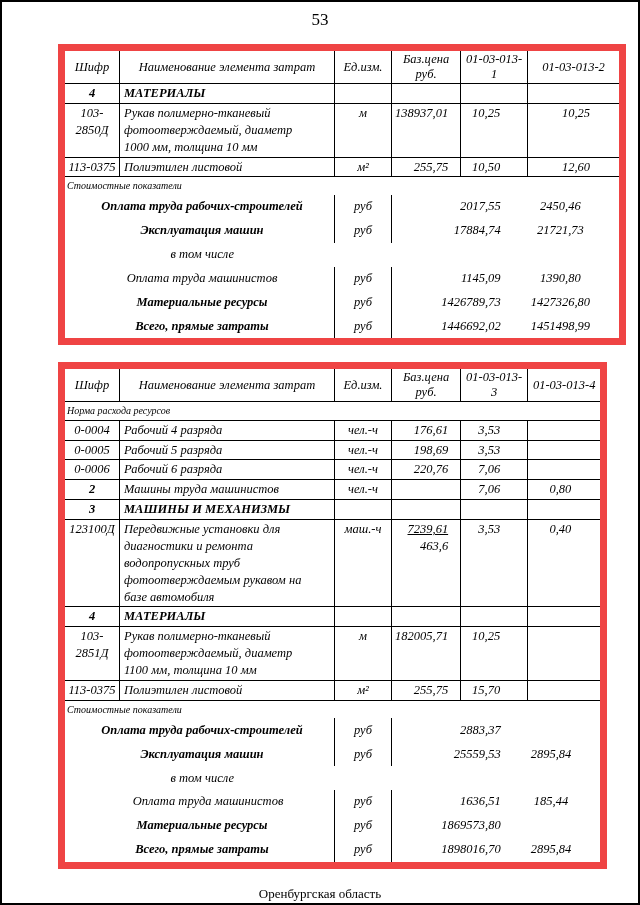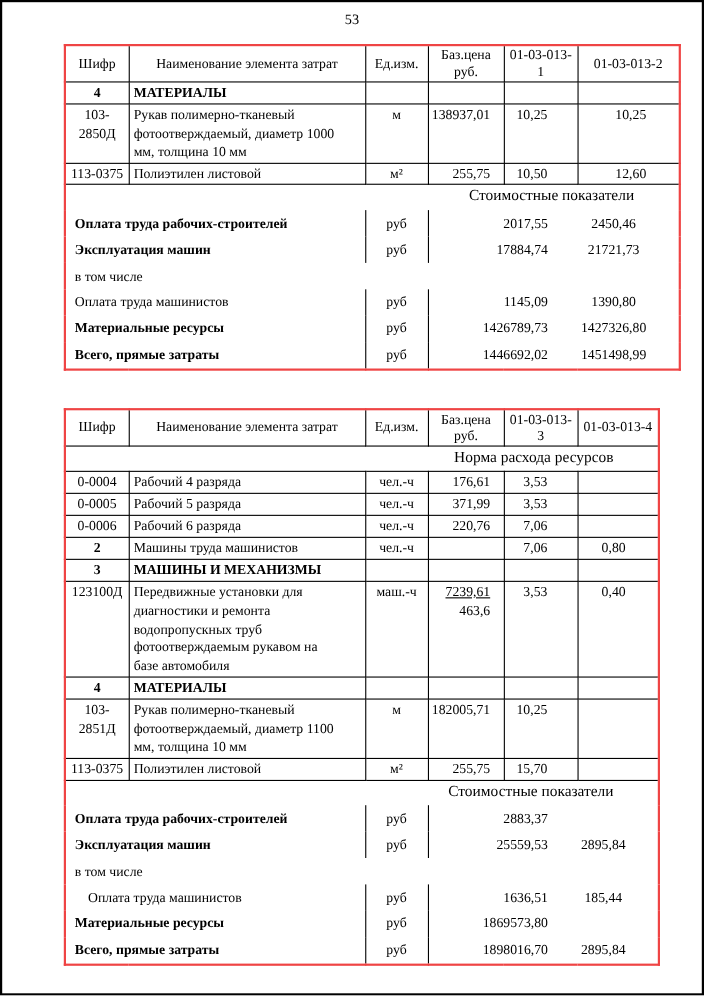--- a/index.html
+++ b/index.html
@@ -7,26 +7,27 @@
     box-sizing:border-box;
     width:640px;height:905px;
     margin:0 auto;
     background:#fff;
     border:2px solid #000;
     font-family:"Liberation Serif", serif;
     color:#000;
     padding-top:8px;
     overflow:hidden;
   }
-  .page-number{text-align:center;font-size:13px;margin-bottom:14px;}
+  .page-number{text-align:center;font-size:17px;margin-bottom:14px;}
   table.est{
     border-collapse:collapse;
     table-layout:fixed;
-    margin:0 0 34px 56px;
-    border:2px solid #ef4444;
+    margin:0 0 17px 56px;
+    border:7px solid #ef4444;
+    font-style:italic;
   }
   .est th{
     border:1px solid #000;
     font-weight:normal;
     font-size:12.5px;
     text-align:center;
     vertical-align:middle;
     height:32px;
     padding:1px 2px;
     box-sizing:border-box;
@@ -42,26 +43,25 @@
   td.g{border:1px solid #000;}
   .b{font-weight:bold;}
   .u{text-decoration:underline;}
   td.code{text-align:center;}
   td.name{text-align:left;padding-left:4px;padding-right:20px;}
   td.unit{text-align:center;}
   td.base{text-align:right;padding-right:12px;}
   td.v1{text-align:right;padding-right:27px;}
   td.v2{text-align:right;padding-right:29px;}
   td.note{
-    text-align:right;
-    font-size:14px;
+    font-size:10px;
     padding:2px 40px 2px 2px;
   }
   tr.costr td{padding-top:3.5px;padding-bottom:3.5px;}
-  td.cname{text-align:left;padding-left:8px;}
+  td.cname{text-align:center;padding-left:8px;}
   td.cname.ind{padding-left:20px;}
   td.cunit{text-align:center;}
   td.cunit.vb{border-left:1px solid #000;border-right:1px solid #000;}
   td.cv1{text-align:right;padding-right:27px;}
   td.cv2{text-align:center;padding-right:29px;}
   .footer{text-align:center;font-size:13px;margin-top:8px;}
 </style>
 </head>
 <body>
 
@@ -184,21 +184,21 @@
               <div>176,61</div>
             </td>
             <td class="v1 g">3,53</td>
             <td class="v2 g"></td>
           </tr>
           <tr>
             <td class="code g">0-0005</td>
             <td class="name g">Рабочий 5 разряда</td>
             <td class="unit g">чел.-ч</td>
             <td class="base g">
-              <div>371,99</div>
+              <div>198,69</div>
             </td>
             <td class="v1 g">3,53</td>
             <td class="v2 g"></td>
           </tr>
           <tr>
             <td class="code g">0-0006</td>
             <td class="name g">Рабочий 6 разряда</td>
             <td class="unit g">чел.-ч</td>
             <td class="base g">
               <div>220,76</div>

